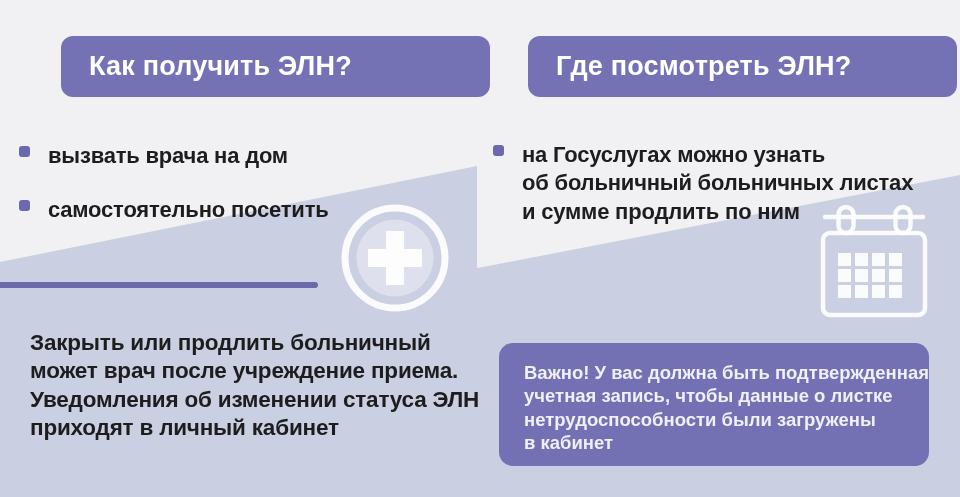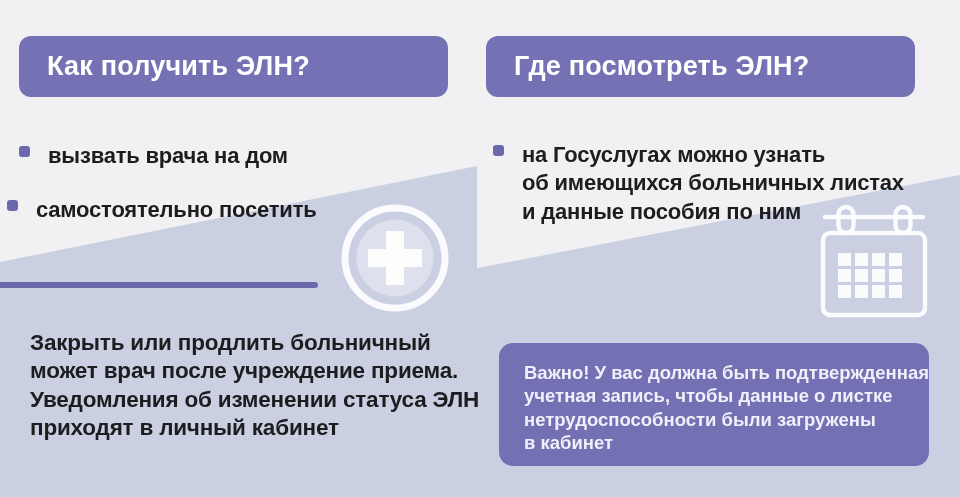--- a/index.html
+++ b/index.html
@@ -16,35 +16,35 @@
     clip-path:polygon(0px 262px,477px 166px,477px 268px,483px 267px,960px 175px,960px 497px,0px 497px);
   }
   .icon-layer{position:absolute;z-index:2;}
   .banner{
     position:absolute;z-index:3;
     width:429px;height:61px;border-radius:12px;
     background:var(--banner,#7472b5);
     display:flex;align-items:center;
     padding-left:28px;box-sizing:border-box;
     color:var(--banner-text,#ffffff);
-    font-size:27px;letter-spacing:.2px;
+    font-size:27px;letter-spacing:.2px;margin-left:42px;
   }
   .banner.left{left:19px;top:36px;}
   .banner.right{left:486px;top:36px;}
   .bullet-item{position:absolute;z-index:3;}
   .bullet-item .sq{
     position:absolute;left:-29px;top:4px;width:11px;height:11px;border-radius:3px;
     background:var(--bullet,#6b68ae);
   }
   .line{
     white-space:nowrap;font-size:22px;line-height:28.3px;
     color:var(--text,#1d1d1f);letter-spacing:-0.2px;
   }
   .bullet-l1{left:48px;top:142px;}
-  .bullet-l2{left:36px;top:196px;}
+  .bullet-l2{left:48px;top:196px;}
   .bullet-r1{left:522px;top:141px;}
   .bullet-r2{left:522px;top:249px;}
   .divider{
     position:absolute;z-index:3;left:0;top:282px;width:318px;height:6px;
     background:var(--divider,#6b69aa);border-radius:0 3px 3px 0;
   }
   .paragraph{position:absolute;z-index:3;left:30px;top:329px;}
   .paragraph .line{font-size:22.5px;}
   .note{
     position:absolute;z-index:3;left:499px;top:343px;width:430px;height:123px;
@@ -105,22 +105,22 @@
     <div class="line">вызвать врача на дом</div>
   </div>
   <div class="bullet-item bullet-l2">
     <span class="sq"></span>
     <div class="line">самостоятельно посетить</div>
   </div>
 
   <div class="bullet-item bullet-r1">
     <span class="sq"></span>
     <div class="line">на Госуслугах можно узнать</div>
-    <div class="line">об имеющихся больничных листах</div>
-    <div class="line">и данные пособия по ним</div>
+    <div class="line">об больничный больничных листах</div>
+    <div class="line">и сумме продлить по ним</div>
   </div>
 
   <div class="divider"></div>
 
   <div class="paragraph">
     <div class="line">Закрыть или продлить больничный</div>
     <div class="line">может врач после учреждение приема.</div>
     <div class="line">Уведомления об изменении статуса ЭЛН</div>
     <div class="line">приходят в личный кабинет</div>
   </div>

